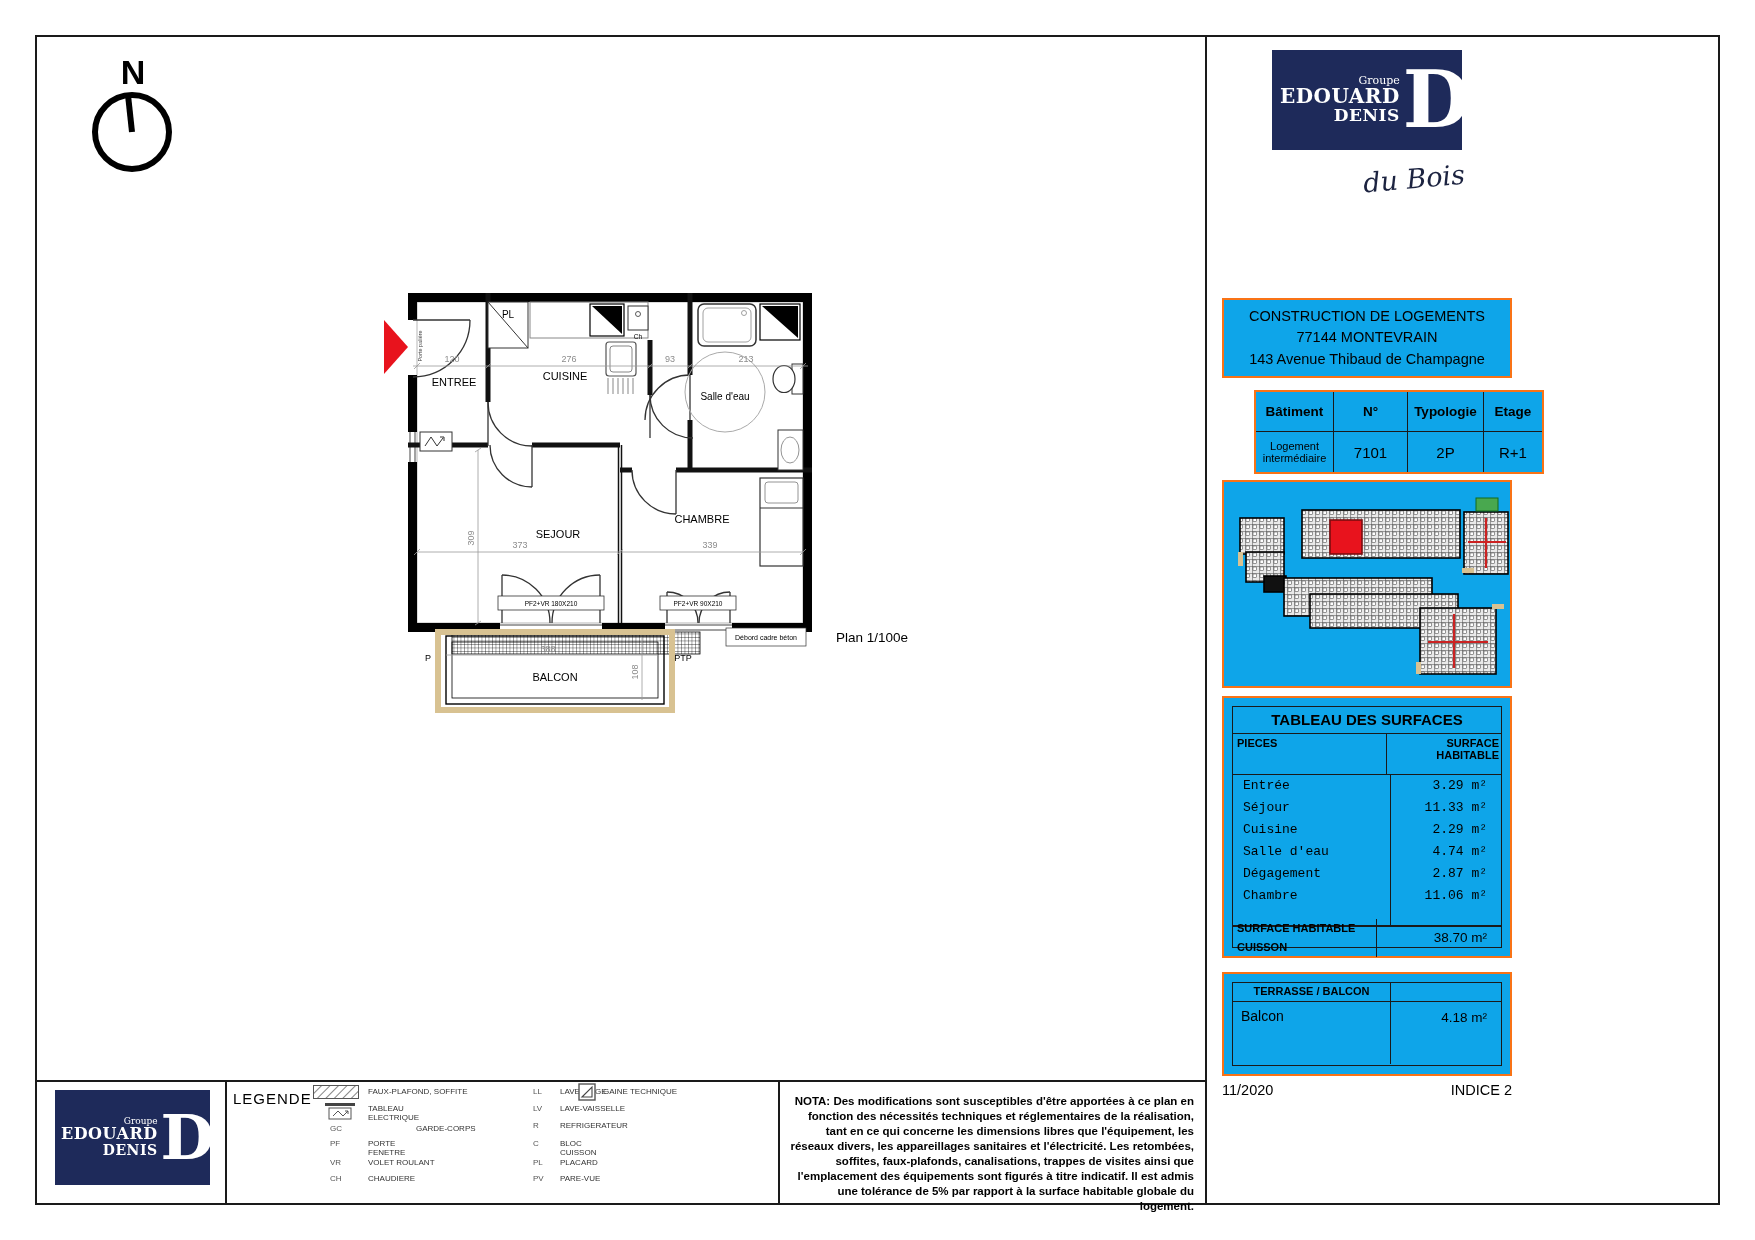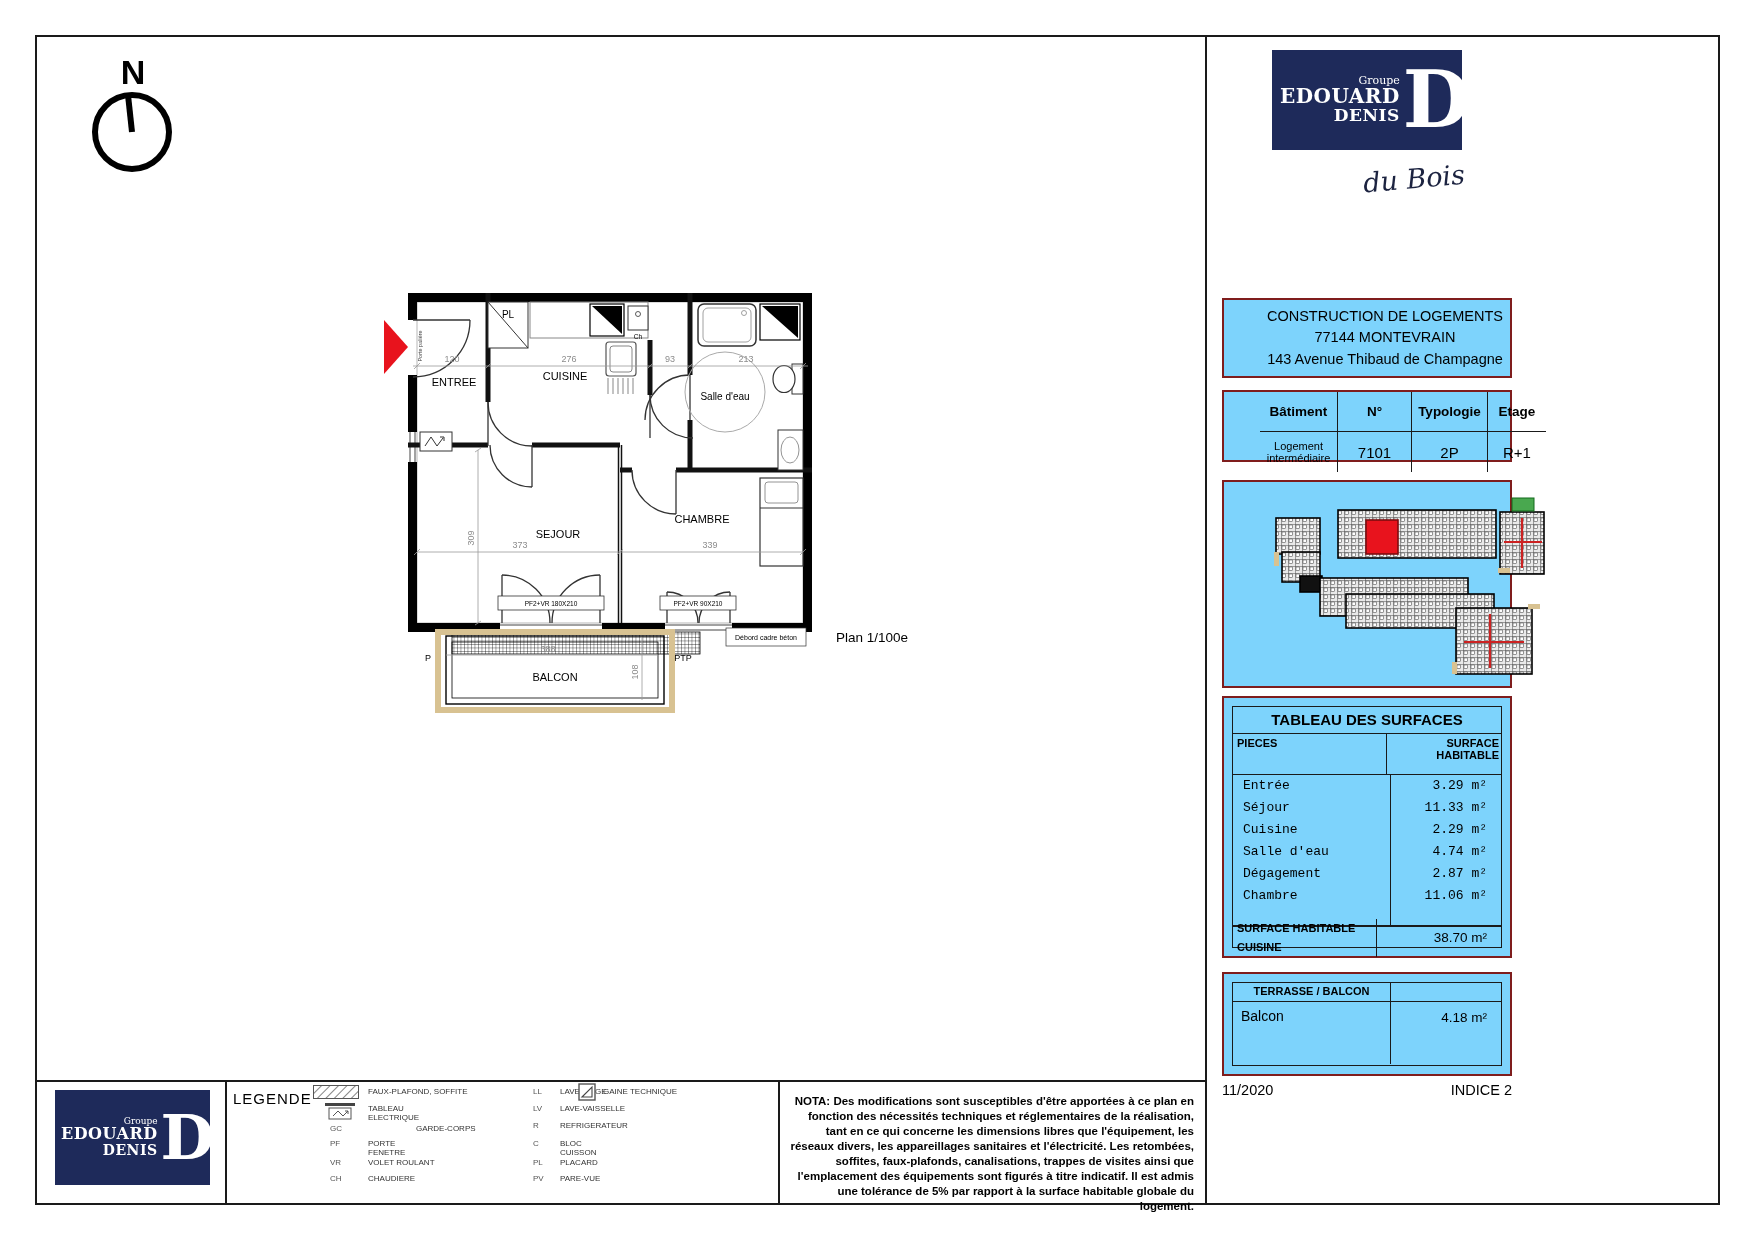--- a/index.html
+++ b/index.html
@@ -10,21 +10,21 @@
   .vline{background:#1a1a1a;width:2px;}
   .hline{background:#1a1a1a;height:2px;}
   .navy{background:#1e2a5a;}
   .logo-box{display:flex;align-items:center;color:#fff;box-sizing:border-box;}
   .logo-txt{flex:1;text-align:right;line-height:1.05;padding-right:3px;}
   .logo-groupe{font-family:"DejaVu Serif",serif;font-weight:400;}
   .logo-name{font-family:"DejaVu Serif",serif;font-weight:700;letter-spacing:.5px;}
   .logo-d{font-family:"DejaVu Serif",serif;font-weight:700;line-height:.9;}
   .brand-oree{font-family:"DejaVu Serif",serif;font-weight:700;color:#c49b4a;letter-spacing:1px;}
   .brand-bois{font-family:"DejaVu Serif",serif;font-style:italic;color:#1c2340;}
-  .sbox{border:2px solid #7f1d1d;box-sizing:border-box;background:#7dd3fc;padding-left:36px;}
+  .sbox{border:2px solid #f97316;box-sizing:border-box;background:#0ea5e9;}
   .center{text-align:center;}
   .utable{display:grid;grid-template-columns:78px 74px 76px 58px;box-sizing:border-box;}
   .utable>div{border-right:1.5px solid #1a1a1a;border-bottom:1.5px solid #1a1a1a;display:flex;
               align-items:center;justify-content:center;box-sizing:border-box;}
   .utable>div:nth-child(4n){border-right:none;}
   .utable>div:nth-child(n+5){border-bottom:none;}
   .stable{position:absolute;left:8px;top:8px;right:8px;bottom:8px;border:1.5px solid #1a1a1a;}
   .srow{display:flex;font-size:13px;line-height:22px;font-family:Liberation Mono, monospace;}
   .srow .nm{flex:1;padding-left:10px;}
   .srow .ar{width:110px;text-align:right;padding-right:14px;}
@@ -259,21 +259,21 @@
   <div class="abs" style="left:1245px;top:170px;width:245px;height:100px;">
     <div class="brand-bois" style="font-size:27px;margin:-8px 0 0 118px;transform:rotate(-5deg);">du Bois</div>
   </div>
 
   <div class="abs sbox center" style="left:1222px;top:298px;width:290px;height:80px;display:flex;flex-direction:column;justify-content:center;font-size:14.5px;line-height:1.45;">
     <div>CONSTRUCTION DE LOGEMENTS</div>
     <div>77144 MONTEVRAIN</div>
     <div>143 Avenue Thibaud de Champagne</div>
   </div>
 
-  <div class="abs sbox utable" style="left:1222px;top:390px;width:290px;height:72px;grid-template-rows:40px 40px;">
+  <div class="abs sbox utable" style="left:1254px;top:390px;width:290px;height:84px;grid-template-rows:40px 40px;">
     <div style="font-weight:bold;font-size:13.5px;">Bâtiment</div>
     <div style="font-weight:bold;font-size:13.5px;">N°</div>
     <div style="font-weight:bold;font-size:13.5px;">Typologie</div>
     <div style="font-weight:bold;font-size:13.5px;">Etage</div>
     <div style="font-size:11px;text-align:center;padding:0 4px;">Logement intermédiaire</div>
     <div style="font-size:15px;">7101</div>
     <div style="font-size:15px;">2P</div>
     <div style="font-size:15px;">R+1</div>
   </div>
 
@@ -341,21 +341,21 @@
         <div class="srow">
             <div class="nm">Dégagement</div>
             <div class="ar">2.87 m²</div>
           </div>
         <div class="srow">
             <div class="nm">Chambre</div>
             <div class="ar">11.06 m²</div>
           </div>
       </div>
       <div style="display:flex;height:21px;border-top:2px solid #1a1a1a;align-items:center;">
-        <div style="flex:1;font-weight:bold;font-size:11px;padding-left:4px;border-right:1.5px solid #1a1a1a;line-height:19px;">SURFACE HABITABLE CUISINE</div>
+        <div style="flex:1;font-weight:bold;font-size:11px;padding-left:4px;border-right:1.5px solid #1a1a1a;line-height:19px;">SURFACE HABITABLE CUISSON</div>
         <div style="width:110px;font-size:13.5px;text-align:right;padding-right:14px;">38.70 m²</div>
       </div>
     </div>
   </div>
 
   <div class="abs sbox" style="left:1222px;top:972px;width:290px;height:104px;">
     <div class="stable">
       <div style="display:flex;height:18px;border-bottom:1.5px solid #1a1a1a;">
         <div class="center" style="flex:1;font-weight:bold;font-size:11px;line-height:17px;border-right:1.5px solid #1a1a1a;">TERRASSE / BALCON</div>
         <div style="width:110px;"></div>

